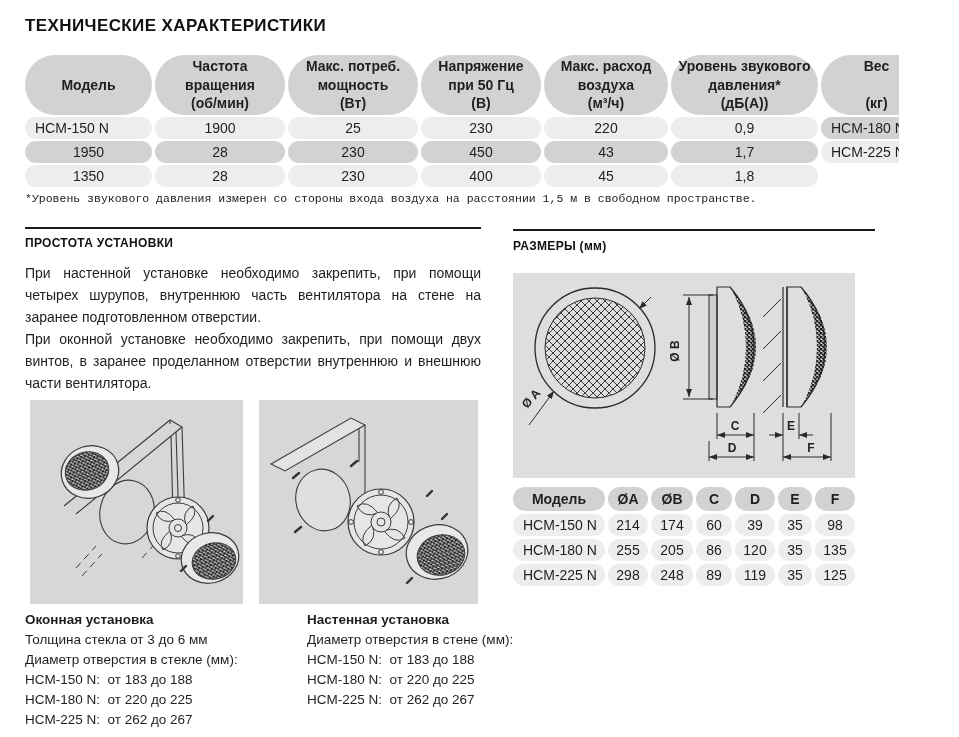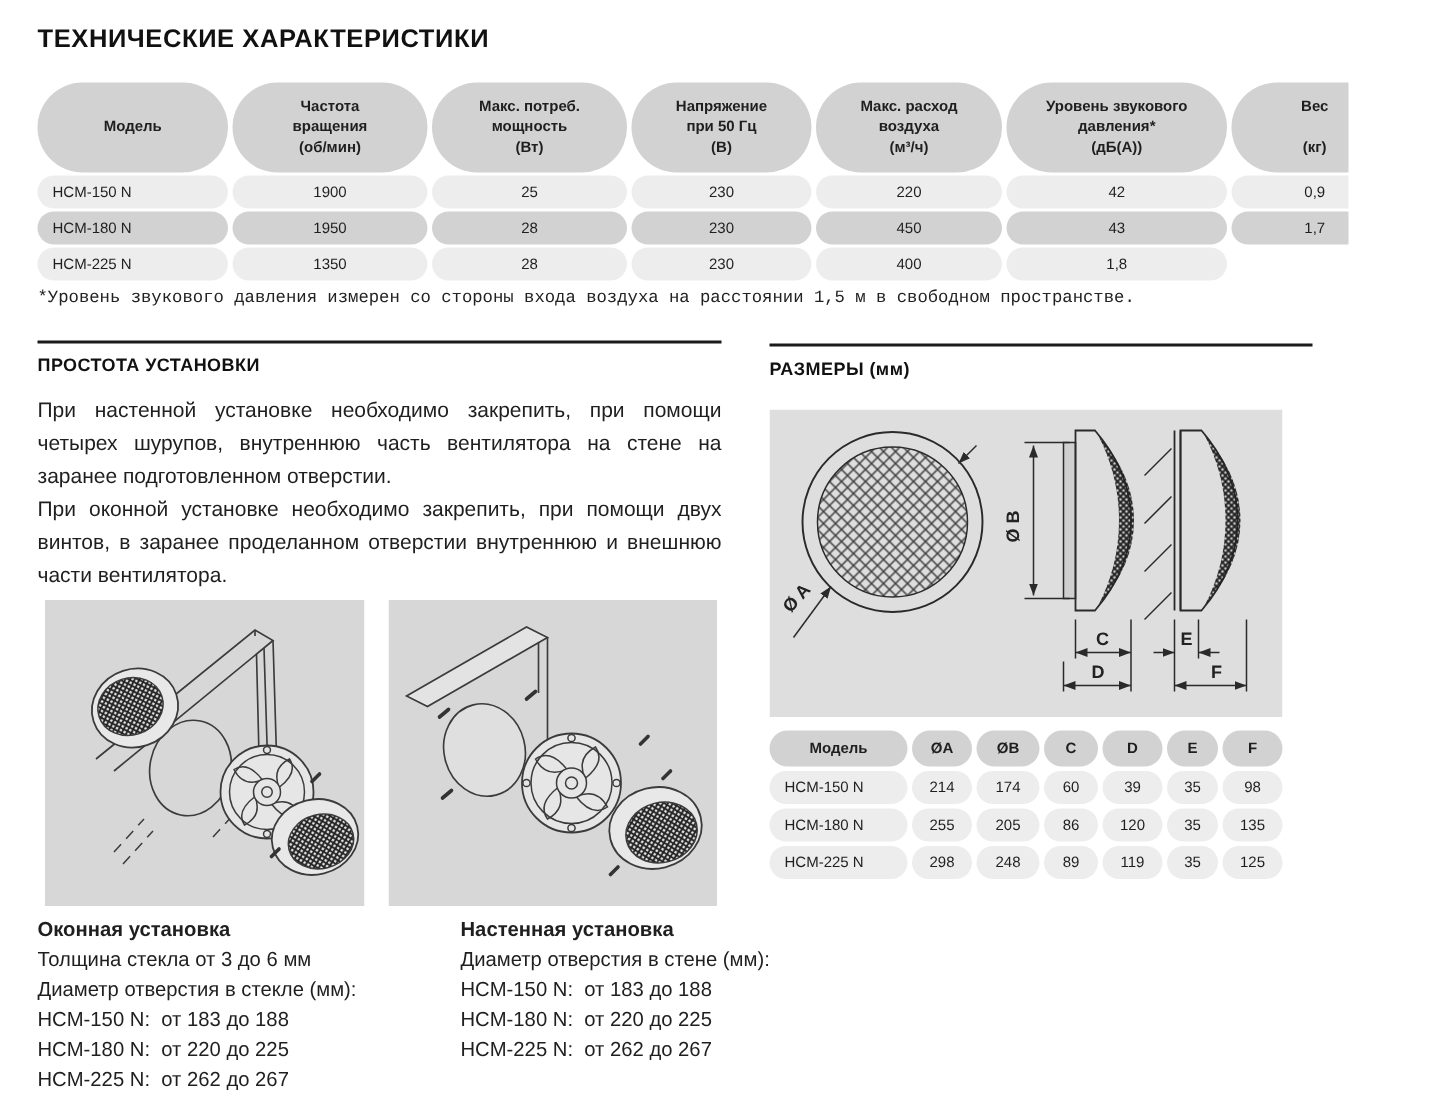--- a/index.html
+++ b/index.html
@@ -12,21 +12,21 @@
   .page{position:relative;width:899px;height:737px;background:#fff;overflow:hidden;}
 
   .h1{position:absolute;left:25px;top:16px;font-size:17px;font-weight:bold;letter-spacing:.4px;color:#111;}
   .h2{position:absolute;font-size:12px;font-weight:bold;letter-spacing:.3px;color:#111;}
   .rule{position:absolute;height:2px;background:var(--line,#1a1a1a);}
 
   
   .spec-table{position:absolute;left:25px;top:55px;display:grid;
     grid-template-columns:127px 130px 130px 120px 124px 147px 111px;
     grid-template-rows:60px 22px 22px 22px;gap:2px 3px;background:#fff;}
-  .cell{display:flex;align-items:center;justify-content:center;font-size:10px;border-radius:30px;}
+  .cell{display:flex;align-items:center;justify-content:center;font-size:14px;border-radius:30px;}
   .hd{background:var(--header-bg,#d2d2d2);font-weight:bold;text-align:center;line-height:1.35;white-space:pre-line;}
   .lt{background:var(--row-light,#ededed);}
   .dk{background:var(--row-dark,#d2d2d2);}
   .model{justify-content:flex-start;padding-left:10px;}
 
   .footnote{position:absolute;left:25px;top:192px;font-size:11.5px;color:#222;font-family:Liberation Mono, monospace;}
 
   
   .paras{position:absolute;left:25px;top:262px;width:456px;font-size:14px;line-height:22px;text-align:justify;}
   .paras p{margin:0;}
@@ -84,36 +84,36 @@
 (дБ(А))</div>
     <div class="cell hd">Вес
 
 (кг)</div>
 
     <div class="cell lt model">HCM-150 N</div>
     <div class="cell lt">1900</div>
     <div class="cell lt">25</div>
     <div class="cell lt">230</div>
     <div class="cell lt">220</div>
-    <div class="cell lt">42</div>
     <div class="cell lt">0,9</div>
 
     <div class="cell dk model">HCM-180 N</div>
     <div class="cell dk">1950</div>
     <div class="cell dk">28</div>
     <div class="cell dk">230</div>
     <div class="cell dk">450</div>
     <div class="cell dk">43</div>
     <div class="cell dk">1,7</div>
 
     <div class="cell lt model">HCM-225 N</div>
     <div class="cell lt">1350</div>
     <div class="cell lt">28</div>
     <div class="cell lt">230</div>
     <div class="cell lt">400</div>
+    <div class="cell lt">45</div>
     <div class="cell lt">1,8</div>
   </div>
 
   <div class="footnote">*Уровень звукового давления измерен со стороны входа воздуха на расстоянии 1,5 м в свободном пространстве.</div>
 
   <div class="rule" style="left:25px;top:227px;width:456px;"></div>
   <div class="h2" style="left:25px;top:236px;">ПРОСТОТА УСТАНОВКИ</div>
 
   <div class="paras">
     <p>При настенной установке необходимо закрепить, при помощи четырех шурупов, внутреннюю часть вентилятора на стене на заранее подготовленном отверстии.</p>

